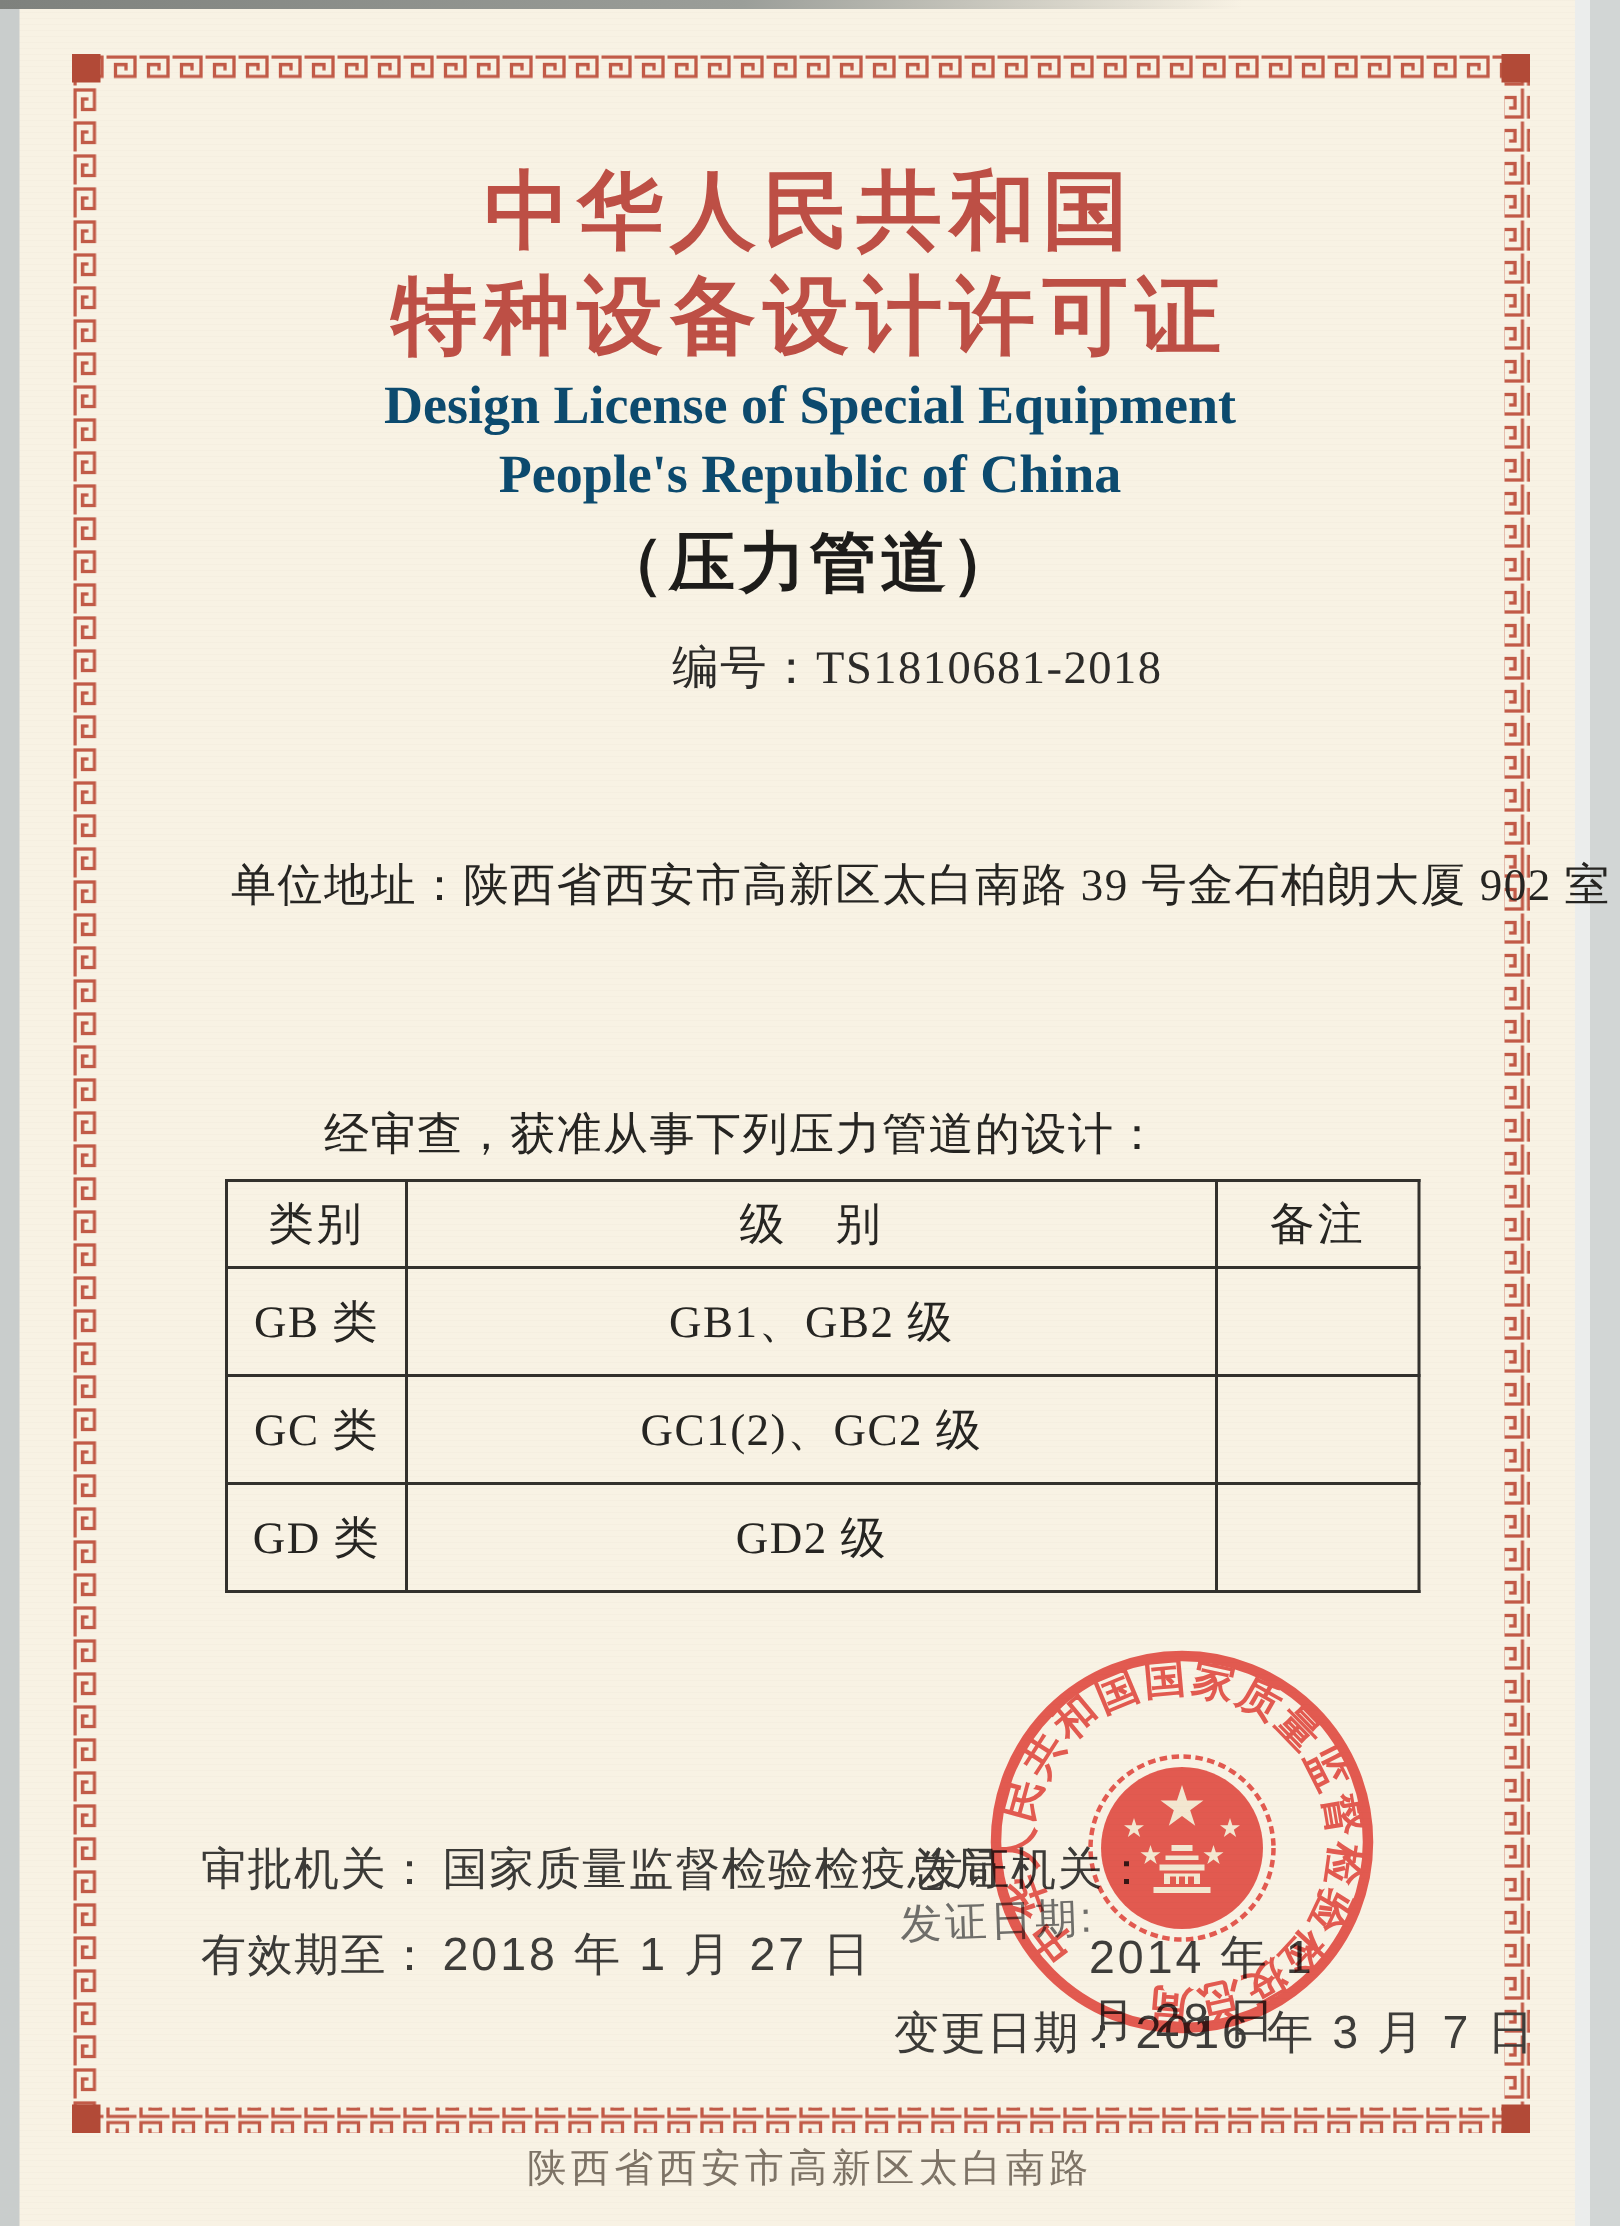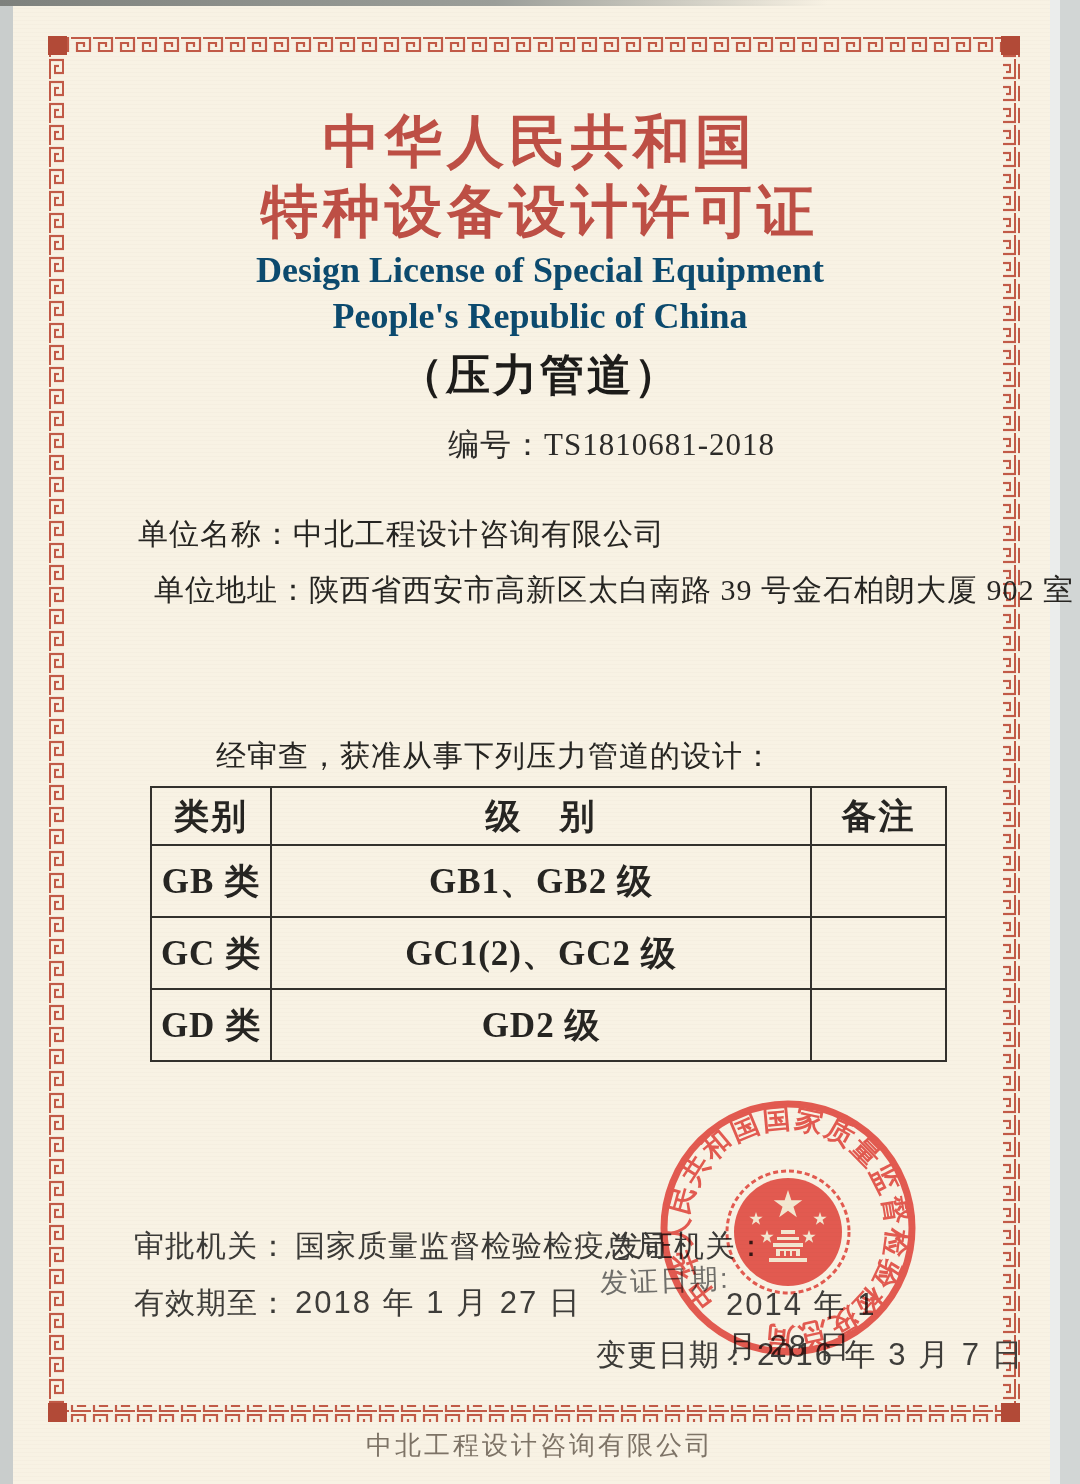--- a/index.html
+++ b/index.html
@@ -26,21 +26,21 @@
   .t-cn{color:#bd4f45;font-weight:700;letter-spacing:5px;font-size:57px;line-height:60px;}
   .t-en{color:#0c4a6e;font-weight:700;font-size:36px;line-height:40px;}
   .subtitle{color:#1d1c1a;font-size:44px;letter-spacing:3px;font-weight:600;}
   .license{font-size:31px;color:#2c2b29;letter-spacing:1px;margin-top:12px;}
   
   .info-line{font-size:30px;color:#262522;letter-spacing:1px;white-space:nowrap;}
   
   table.scope{border-collapse:collapse;table-layout:fixed;width:795px;}
   table.scope th,table.scope td{
     border:2px solid #33312d;text-align:center;vertical-align:middle;
-    font-size:35px;color:#262522;font-weight:700;padding:0;
+    font-size:30px;color:#262522;font-weight:400;padding:0;
   }
   table.scope th{height:56px;letter-spacing:2px;}
   table.scope td{height:70px;letter-spacing:1px;}
   
   .sans{font-family:"Liberation Sans","DejaVu Sans",sans-serif;}
   .b-line{font-size:30px;color:#3b3a37;letter-spacing:1px;white-space:nowrap;}
   .b-line .val{margin-left:6px;}
   .issue-date-label{font-size:28px;color:#6f6e6a;letter-spacing:2px;transform:rotate(-2deg);}
   .date-big{font-size:31px;color:#3e3d3a;letter-spacing:2px;}
   .caption{font-size:26px;color:#7d7366;letter-spacing:3px;}
@@ -81,23 +81,20 @@
     <rect x="953" y="1367" width="19" height="19" fill="#b24a37"></rect>
   </svg>
 
   <div class="abs center t-cn" style="top:112px;">中华人民共和国</div>
   <div class="abs center t-cn" style="top:182px;">特种设备设计许可证</div>
   <div class="abs center t-en" style="top:250px;">Design License of Special Equipment</div>
   <div class="abs center t-en" style="top:296px;">People's Republic of China</div>
   <div class="abs center subtitle" style="top:346px;">（压力管道）</div>
   <div class="abs license" style="top:412px;right:131px;">编号：TS1810681-2018</div>
 
-  <div class="abs info-line" style="left:138px;top:514px;">
-    <span>单位名称：</span><span>中北工程设计咨询有限公司</span>
-  </div>
   <div class="abs info-line" style="left:154px;top:570px;">
     <span>单位地址：</span><span>陕西省西安市高新区太白南路 39 号金石柏朗大厦 902 室</span>
   </div>
 
   <div class="abs info-line" style="left:216px;top:736px;">经审查，获准从事下列压力管道的设计：</div>
 
   <table class="scope abs" style="left:150px;top:786px;">
     <colgroup>
         <col style="width:120px">
         <col style="width:540px">
@@ -166,14 +163,14 @@
         <rect x="-15" y="-7" width="30" height="4"></rect>
         <rect x="-12" y="-1" width="24" height="7"></rect>
         <rect x="-8" y="1" width="4" height="5" fill="#e8514b"></rect>
         <rect x="-2" y="1" width="4" height="5" fill="#e8514b"></rect>
         <rect x="4" y="1" width="4" height="5" fill="#e8514b"></rect>
         <rect x="-19" y="8" width="38" height="4"></rect>
       </g>
     </g>
   </svg>
 
-  <div class="abs center caption sans" style="top:1428px;">中北工程设计咨询有限公司</div>
+  <div class="abs center caption sans" style="top:1428px;">陕西省西安市高新区太白南路</div>
 </div>
 
 </body></html>

